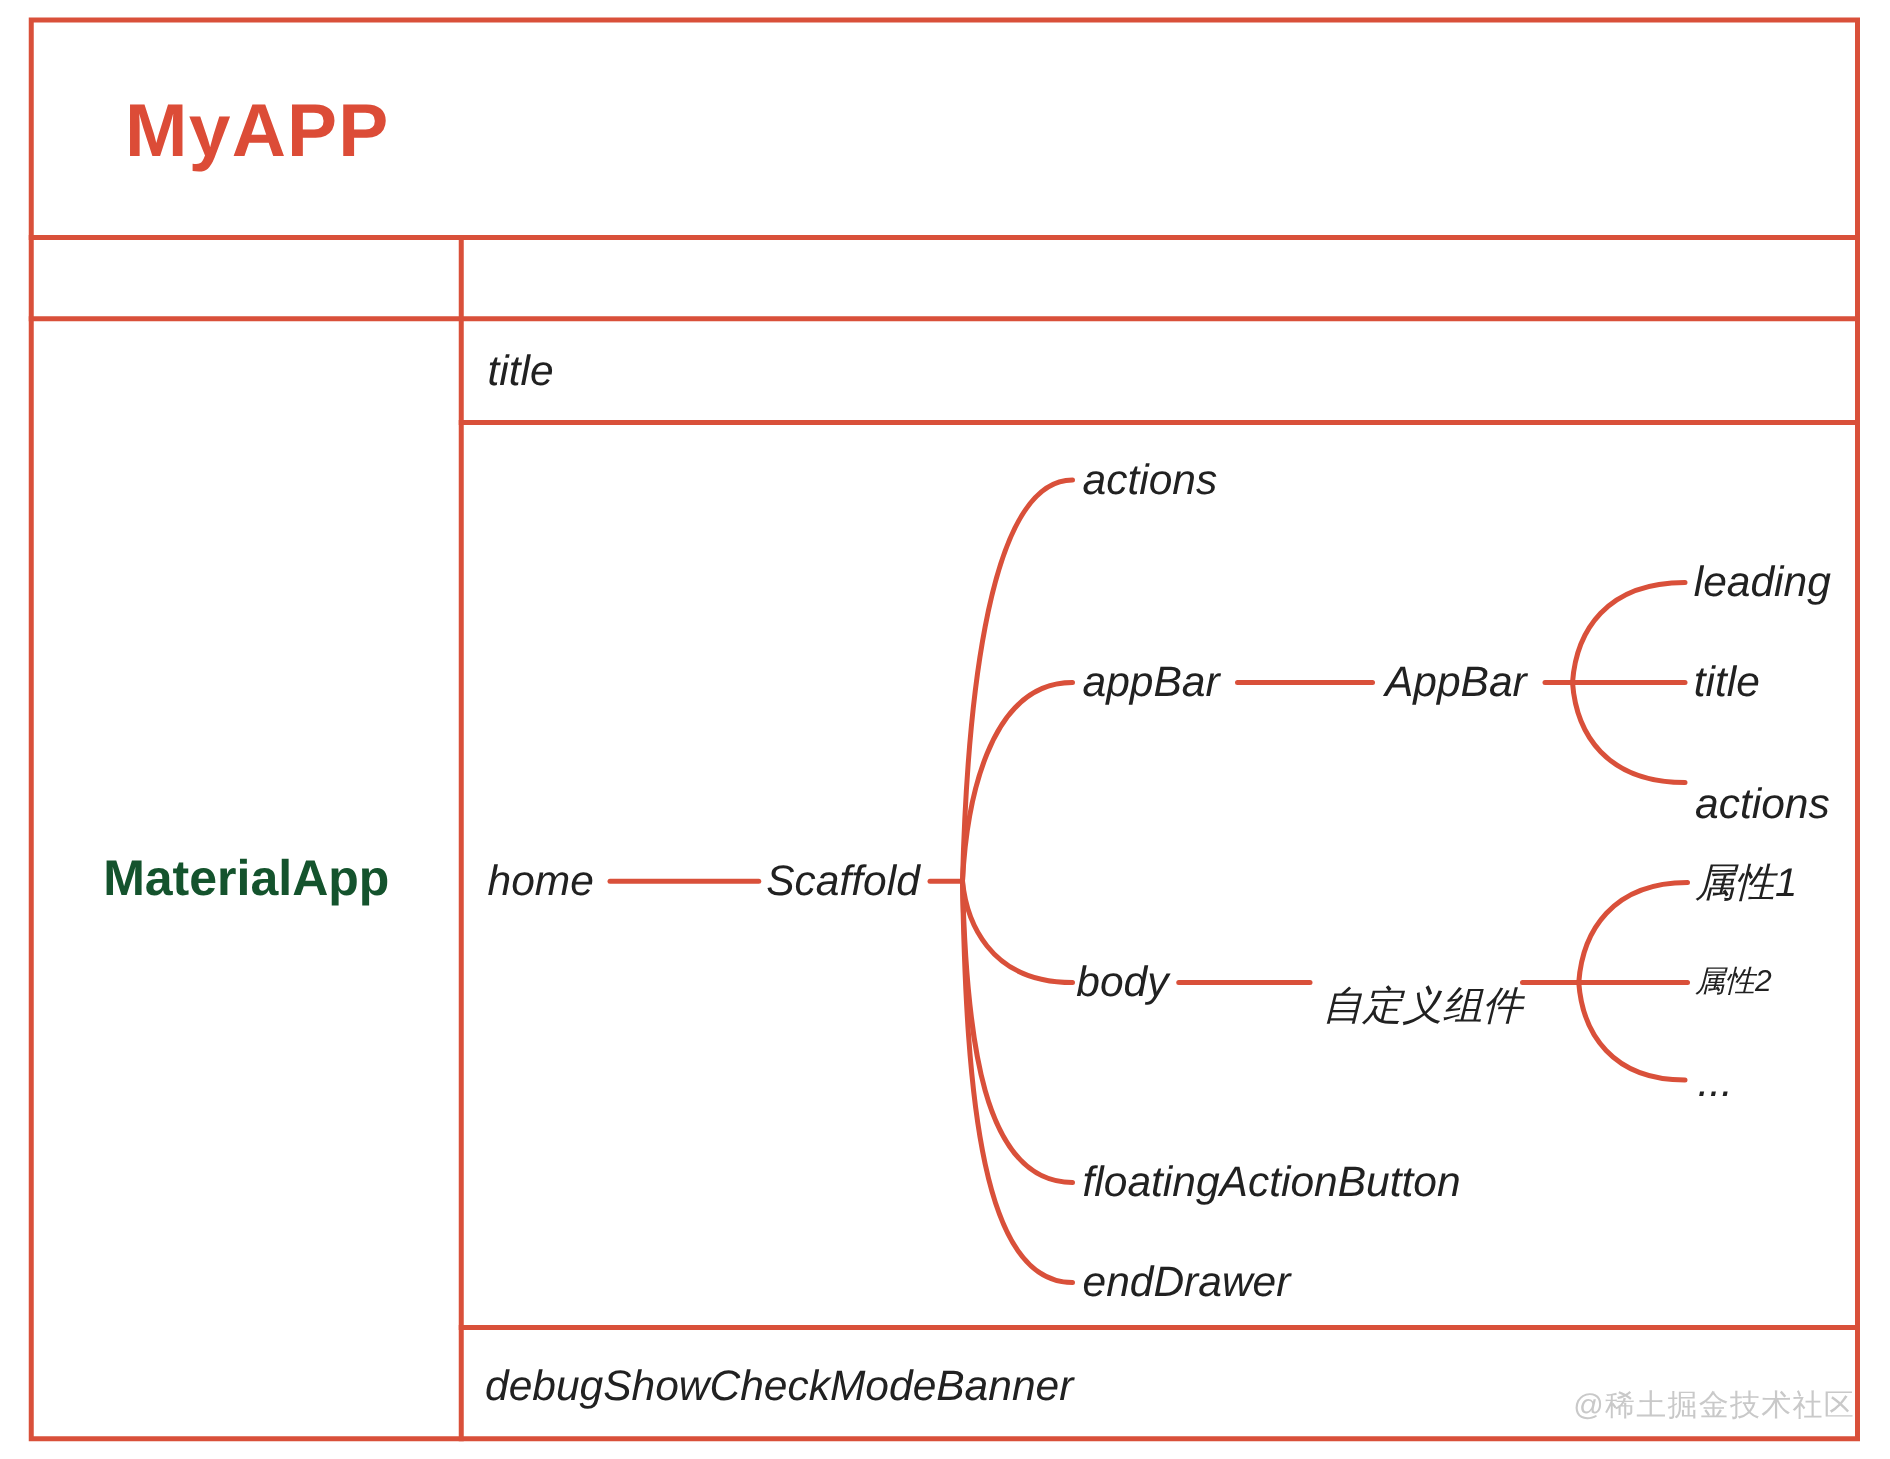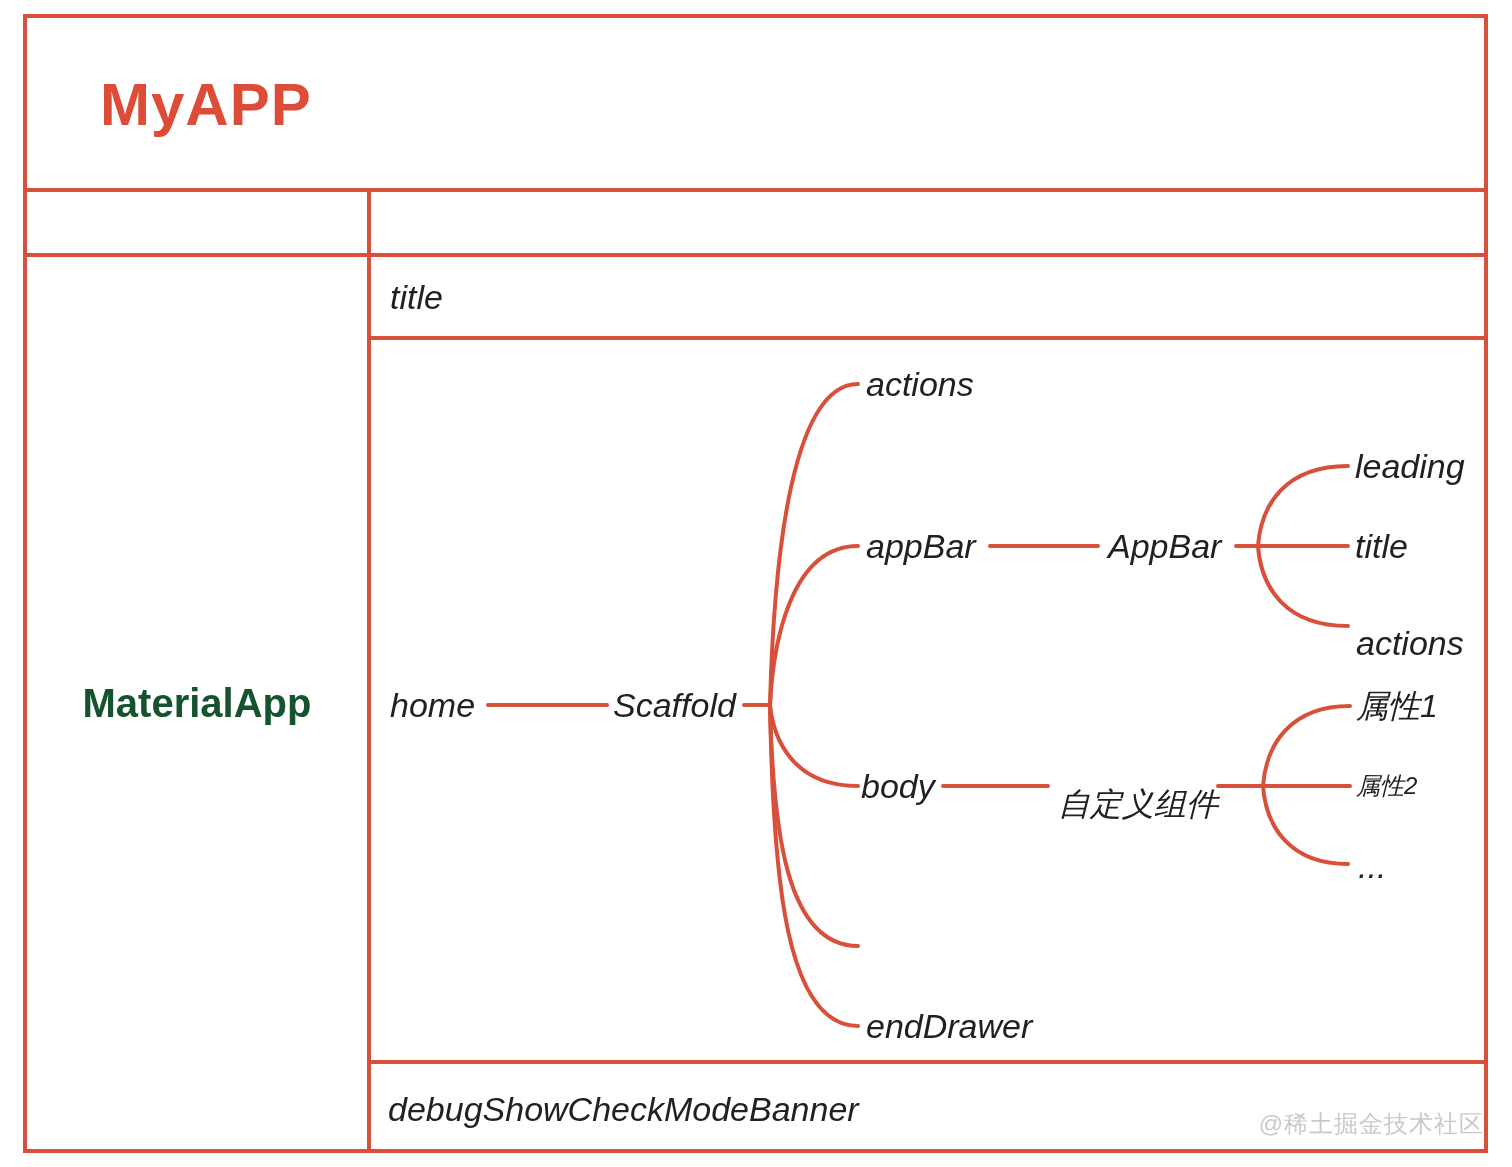--- a/index.html
+++ b/index.html
@@ -107,20 +107,21 @@
   </div>
 
   <div class="label" style="left:390px; top:297px;">title</div>
   <div class="label" style="left:388px; top:1109px;">debugShowCheckModeBanner</div>
 
   <div class="label" style="left:390px;  top:705px;">home</div>
   <div class="label" style="left:613px;  top:705px;">Scaffold</div>
   <div class="label" style="left:866px;  top:384px;">actions</div>
   <div class="label" style="left:866px;  top:546px;">appBar</div>
   <div class="label" style="left:861px;  top:786px;">body</div>
+  <div class="label" style="left:866px;  top:946px;">floatingActionButton</div>
   <div class="label" style="left:866px;  top:1026px;">endDrawer</div>
 
   <div class="label" style="left:1108px; top:546px;">AppBar</div>
   <div class="label" style="left:1355px; top:466px;">leading</div>
   <div class="label" style="left:1355px; top:546px;">title</div>
   <div class="label" style="left:1356px; top:643px;">actions</div>
 
   <div class="label" style="left:1058px; top:804px; font-size:32px;text-align:center;">自定义组件</div>
   <div class="label" style="left:1356px; top:706px; font-size:32px;">属性1</div>
   <div class="label" style="left:1356px; top:786px; font-size:24px;">属性2</div>

